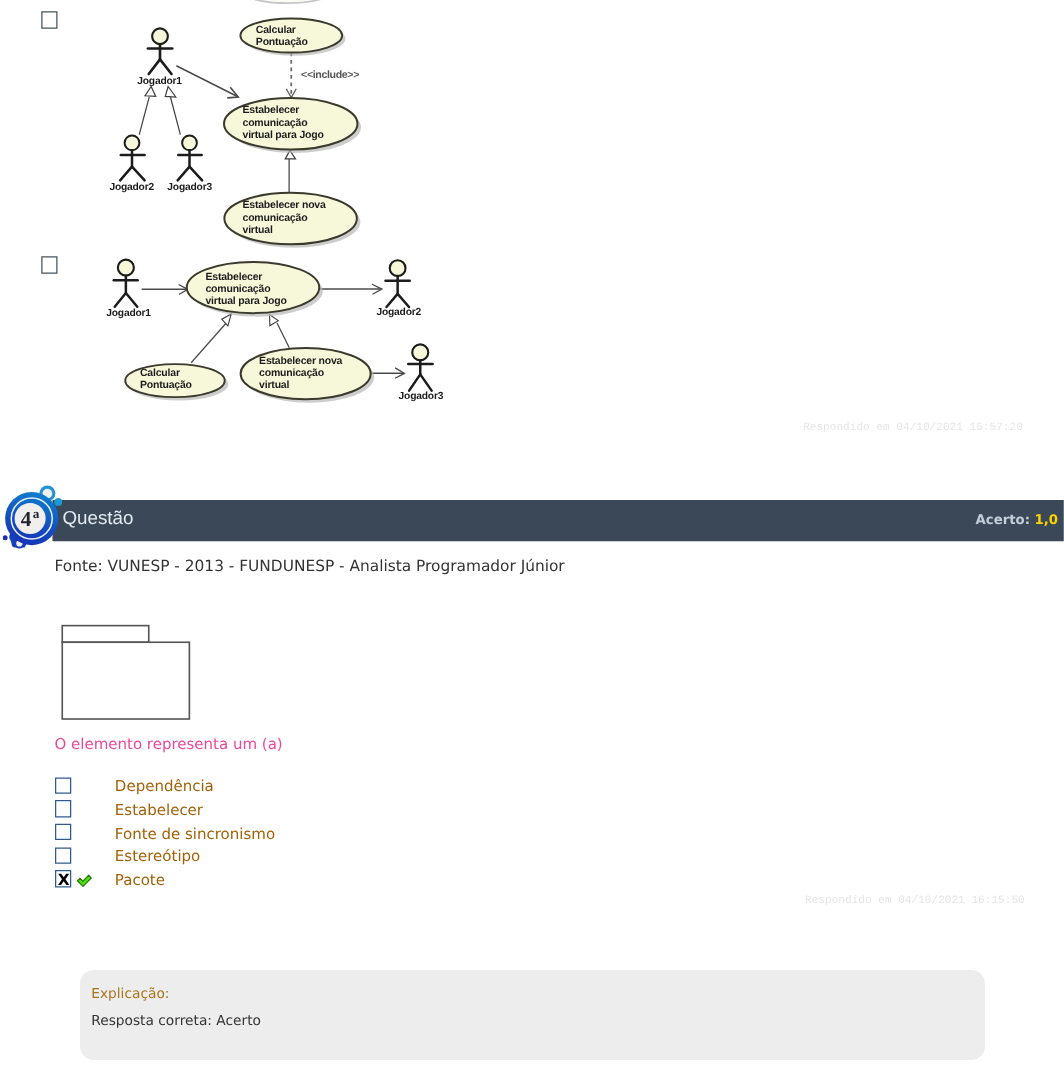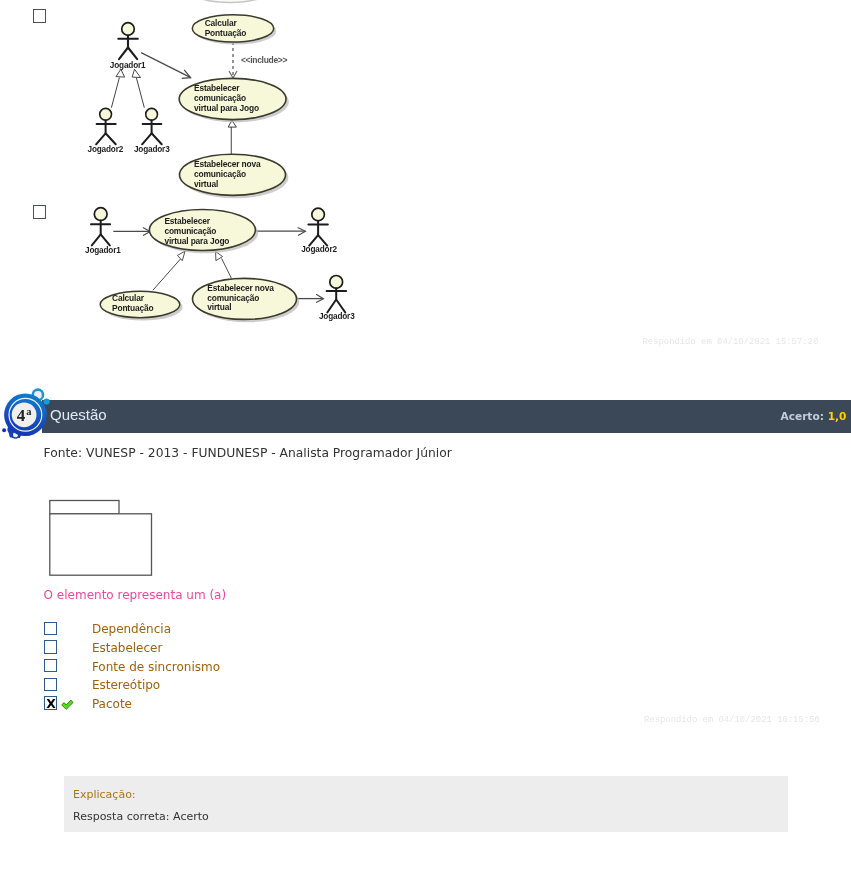--- a/index.html
+++ b/index.html
@@ -24,21 +24,21 @@
   .pkg{position:absolute;left:44.1px;top:496.8px;}
   .prompt-line{position:absolute;left:43.6px;top:587.5px;font-size:12px;color:#ec4899;white-space:nowrap;}
 
   .options{position:absolute;left:43.6px;top:620px;}
   .opt-row{position:relative;height:18.7px;}
   .opt-box{position:absolute;left:0.2px;top:1.7px;width:13.5px;height:13.4px;border:1.8px solid #2e5b8e;background:#fff;box-sizing:border-box;font-family:"DejaVu Sans",sans-serif;font-size:10px;line-height:9.6px;text-align:center;color:#000;font-weight:bold;}
   .opt-tick{position:absolute;left:17.5px;top:4.6px;width:13px;height:11px;line-height:0;}
   .opt-box .x-mark{position:absolute;left:-0.6px;top:1.3px;width:13.5px;display:block;font-family:"DejaVu Sans",sans-serif;font-size:12.4px;font-weight:bold;color:#000;line-height:10px;text-align:center;}
   .opt-label{position:absolute;left:48.3px;top:2.3px;font-size:12px;color:#a16207;white-space:nowrap;}
 
-  .expl{position:absolute;left:64px;top:776px;width:724px;height:56px;background:#ededed;border-radius:1px;}
+  .expl{position:absolute;left:64px;top:776px;width:724px;height:72px;background:#ededed;border-radius:11px;}
   .expl .t{position:absolute;left:9px;top:12.2px;font-size:11px;color:#a9761b;}
   .expl .d{position:absolute;left:9px;top:34.4px;font-size:11px;color:#333;}
 </style>
 </head>
 <body>
 
 <div class="page">
 
   <div class="prev-block">
     <div class="opt-chk-empty" style="left:32.7px;top:9.4px;"></div>

